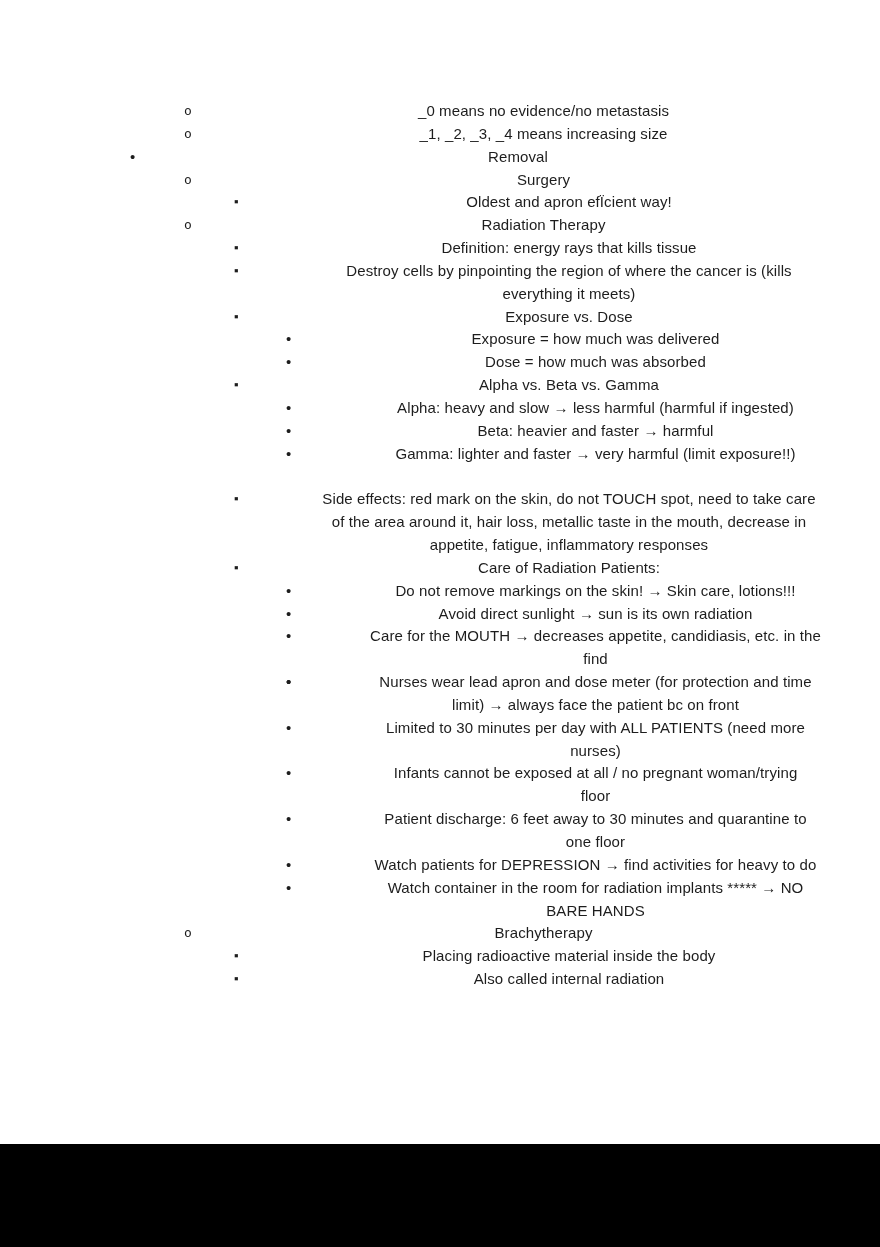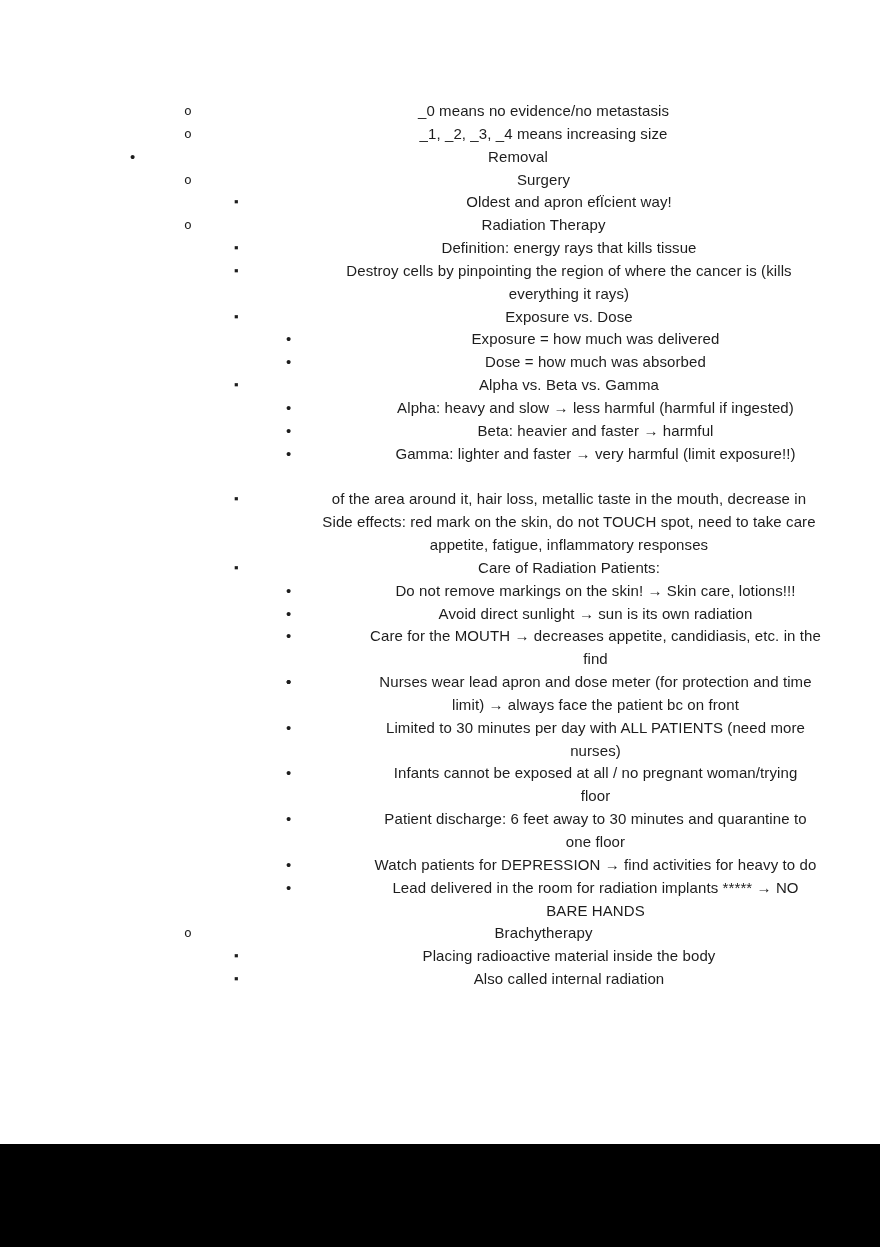--- a/index.html
+++ b/index.html
@@ -99,21 +99,21 @@
         <span class="marker circle">o</span>
         <div class="line">Radiation Therapy</div>
       </div>
       <div class="row lvl3">
         <span class="marker square">▪</span>
         <div class="line">Definition: energy rays that kills tissue</div>
       </div>
       <div class="row lvl3">
         <span class="marker square">▪</span>
         <div class="line">Destroy cells by pinpointing the region of where the cancer is (kills</div>
-        <div class="line">everything it rays)</div>
+        <div class="line">everything it meets)</div>
       </div>
       <div class="row lvl3">
         <span class="marker square">▪</span>
         <div class="line">Exposure vs. Dose</div>
       </div>
       <div class="row lvl4">
         <span class="marker disc">•</span>
         <div class="line">Exposure = how much was delivered</div>
       </div>
       <div class="row lvl4">
@@ -132,22 +132,22 @@
         <span class="marker disc">•</span>
         <div class="line">Beta: heavier and faster → harmful</div>
       </div>
       <div class="row lvl4">
         <span class="marker disc">•</span>
         <div class="line">Gamma: lighter and faster → very harmful (limit exposure!!)</div>
       </div>
       <div class="spacer"></div>
       <div class="row lvl3">
         <span class="marker square">▪</span>
+        <div class="line">Side effects: red mark on the skin, do not TOUCH spot, need to take care</div>
         <div class="line">of the area around it, hair loss, metallic taste in the mouth, decrease in</div>
-        <div class="line">Side effects: red mark on the skin, do not TOUCH spot, need to take care</div>
         <div class="line">appetite, fatigue, inflammatory responses</div>
       </div>
       <div class="row lvl3">
         <span class="marker square">▪</span>
         <div class="line">Care of Radiation Patients:</div>
       </div>
       <div class="row lvl4">
         <span class="marker disc">•</span>
         <div class="line">Do not remove markings on the skin! → Skin care, lotions!!!</div>
       </div>
@@ -182,21 +182,21 @@
         <span class="marker disc">•</span>
         <div class="line">Patient discharge: 6 feet away to 30 minutes and quarantine to</div>
         <div class="line">one floor</div>
       </div>
       <div class="row lvl4">
         <span class="marker disc">•</span>
         <div class="line">Watch patients for DEPRESSION → find activities for heavy to do</div>
       </div>
       <div class="row lvl4">
         <span class="marker disc">•</span>
-        <div class="line">Lead delivered in the room for radiation implants ***** → NO</div>
+        <div class="line">Watch container in the room for radiation implants ***** → NO</div>
         <div class="line">BARE HANDS</div>
       </div>
       <div class="row lvl2">
         <span class="marker circle">o</span>
         <div class="line">Brachytherapy</div>
       </div>
       <div class="row lvl3">
         <span class="marker square">▪</span>
         <div class="line">Placing radioactive material inside the body</div>
       </div>

